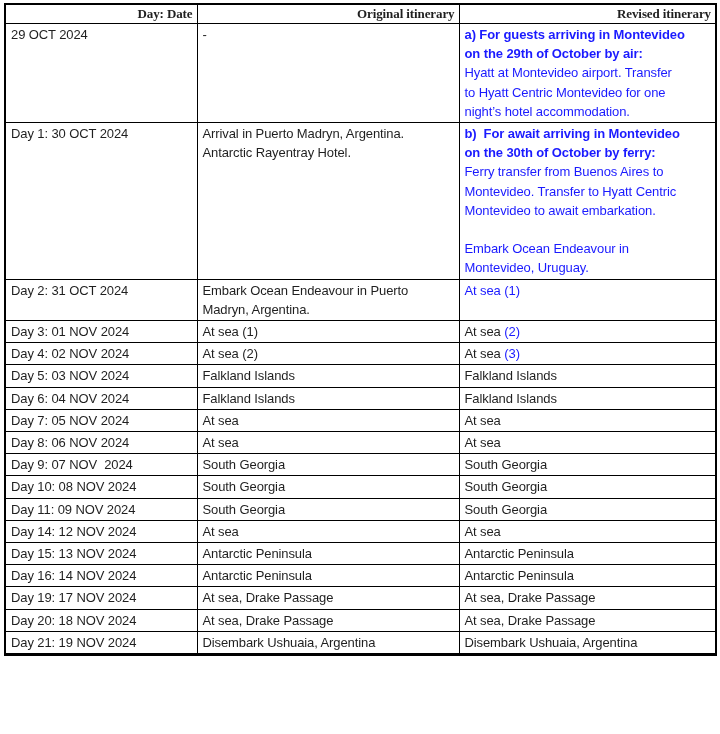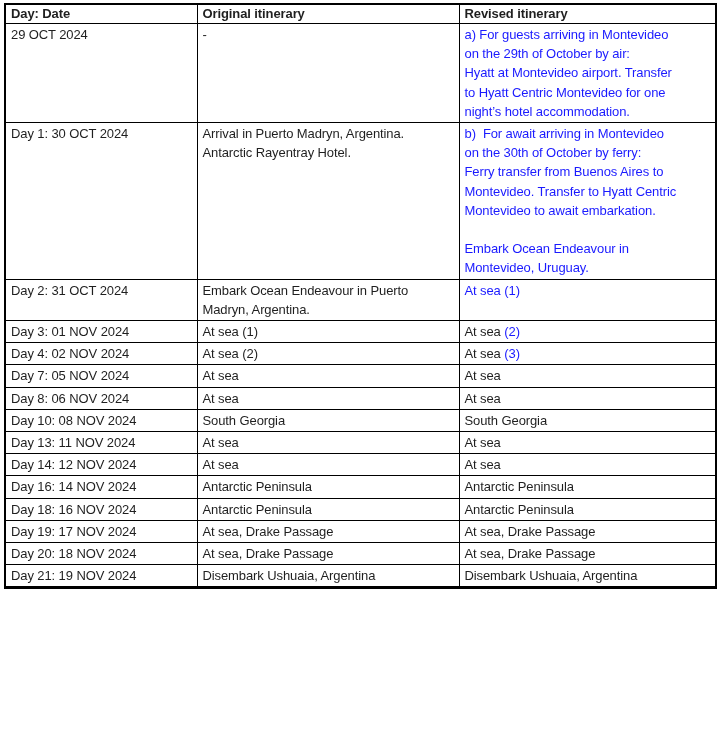--- a/index.html
+++ b/index.html
@@ -18,28 +18,29 @@
   }
   th, td {
     border:1px solid var(--border);
     vertical-align:top;
     padding:1px 4px 1px 5px;
     font-size:13px;
     letter-spacing:-0.1px;
     overflow:hidden;
   }
   th {
-    text-align:left; font-weight:bold;
+    text-align:right; font-weight:bold;
     height:16px; line-height:16px;
     white-space:pre;
+    font-family:Liberation Serif, serif;
   }
   tbody tr { height:21px; }
   td .line { white-space:pre; line-height:19.2px; }
   .blue { color:var(--blue); }
-  .bold { font-weight:normal; }
+  .bold { font-weight:bold; }
 </style>
 </head>
 <body>
 
 <div class="page">
   <table class="itinerary">
     <colgroup>
       <col style="width:192px">
       <col style="width:262px">
       <col style="width:257px">
@@ -115,20 +116,42 @@
           </td>
           <td>
             <div class="line"><span>At sea (2)</span></div>
           </td>
           <td>
             <div class="line"><span>At sea </span><span class="blue">(3)</span></div>
           </td>
         </tr>
         <tr>
           <td>
+            <div class="line"><span>Day 5: 03 NOV 2024</span></div>
+          </td>
+          <td>
+            <div class="line"><span>Falkland Islands</span></div>
+          </td>
+          <td>
+            <div class="line"><span>Falkland Islands</span></div>
+          </td>
+        </tr>
+        <tr>
+          <td>
+            <div class="line"><span>Day 6: 04 NOV 2024</span></div>
+          </td>
+          <td>
+            <div class="line"><span>Falkland Islands</span></div>
+          </td>
+          <td>
+            <div class="line"><span>Falkland Islands</span></div>
+          </td>
+        </tr>
+        <tr>
+          <td>
             <div class="line"><span>Day 7: 05 NOV 2024</span></div>
           </td>
           <td>
             <div class="line"><span>At sea</span></div>
           </td>
           <td>
             <div class="line"><span>At sea</span></div>
           </td>
         </tr>
         <tr>
@@ -137,65 +160,76 @@
           </td>
           <td>
             <div class="line"><span>At sea</span></div>
           </td>
           <td>
             <div class="line"><span>At sea</span></div>
           </td>
         </tr>
         <tr>
           <td>
+            <div class="line"><span>Day 9: 07 NOV  2024</span></div>
+          </td>
+          <td>
+            <div class="line"><span>South Georgia</span></div>
+          </td>
+          <td>
+            <div class="line"><span>South Georgia</span></div>
+          </td>
+        </tr>
+        <tr>
+          <td>
             <div class="line"><span>Day 10: 08 NOV 2024</span></div>
           </td>
           <td>
             <div class="line"><span>South Georgia</span></div>
           </td>
           <td>
             <div class="line"><span>South Georgia</span></div>
           </td>
         </tr>
         <tr>
           <td>
-            <div class="line"><span>Day 13: 11 NOV 2024</span></div>
-          </td>
-          <td>
-            <div class="line"><span>At sea</span></div>
-          </td>
-          <td>
-            <div class="line"><span>At sea</span></div>
+            <div class="line"><span>Day 11: 09 NOV 2024</span></div>
+          </td>
+          <td>
+            <div class="line"><span>South Georgia</span></div>
+          </td>
+          <td>
+            <div class="line"><span>South Georgia</span></div>
           </td>
         </tr>
         <tr>
           <td>
             <div class="line"><span>Day 14: 12 NOV 2024</span></div>
           </td>
           <td>
             <div class="line"><span>At sea</span></div>
           </td>
           <td>
             <div class="line"><span>At sea</span></div>
           </td>
         </tr>
         <tr>
           <td>
+            <div class="line"><span>Day 15: 13 NOV 2024</span></div>
+          </td>
+          <td>
+            <div class="line"><span>Antarctic Peninsula</span></div>
+          </td>
+          <td>
+            <div class="line"><span>Antarctic Peninsula</span></div>
+          </td>
+        </tr>
+        <tr>
+          <td>
             <div class="line"><span>Day 16: 14 NOV 2024</span></div>
-          </td>
-          <td>
-            <div class="line"><span>Antarctic Peninsula</span></div>
-          </td>
-          <td>
-            <div class="line"><span>Antarctic Peninsula</span></div>
-          </td>
-        </tr>
-        <tr>
-          <td>
-            <div class="line"><span>Day 18: 16 NOV 2024</span></div>
           </td>
           <td>
             <div class="line"><span>Antarctic Peninsula</span></div>
           </td>
           <td>
             <div class="line"><span>Antarctic Peninsula</span></div>
           </td>
         </tr>
         <tr>
           <td>

